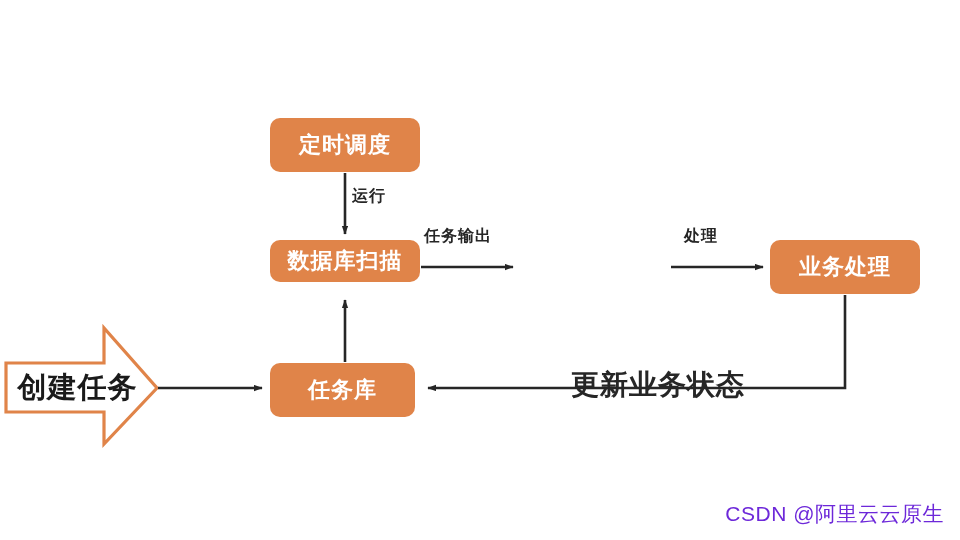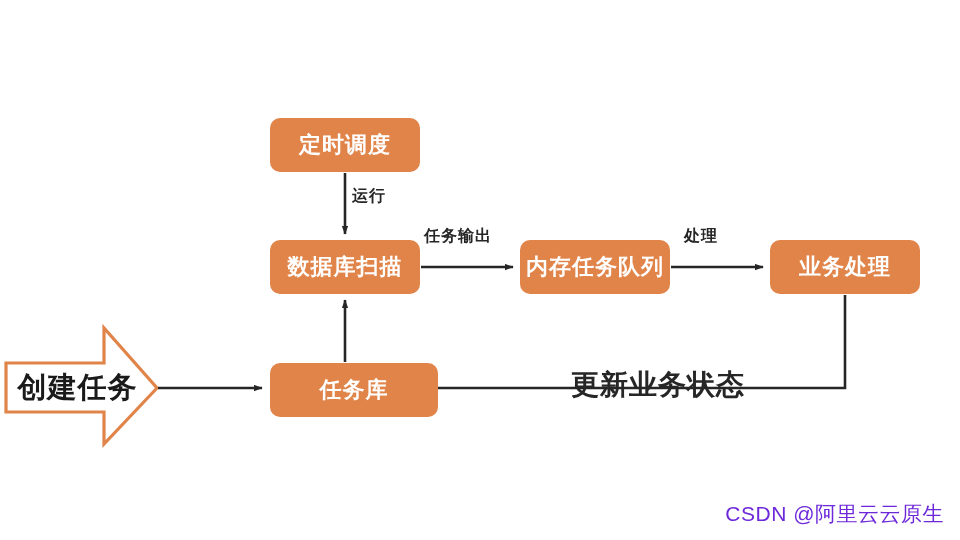--- a/index.html
+++ b/index.html
@@ -38,24 +38,24 @@
     background: #e08449;
     color: #ffffff;
     font-size: 22px;
     font-weight: bold;
     letter-spacing: 1px;
     line-height: 1;
     white-space: nowrap;
     z-index: 3;
   }
   .node-scheduler { left: 270px; top: 118px; width: 150px; height: 54px; }
-  .node-dbscan    { left: 270px; top: 240px; width: 150px; height: 54px; }
+  .node-dbscan    { left: 270px; top: 240px; width: 150px; height: 42px; }
   .node-queue     { left: 520px; top: 240px; width: 150px; height: 54px; }
   .node-business  { left: 770px; top: 240px; width: 150px; height: 54px; }
-  .node-taskstore { left: 270px; top: 363px; width: 168px; height: 54px; }
+  .node-taskstore { left: 270px; top: 363px; width: 145px; height: 54px; }
 
   
   .block-arrow-label {
     position: absolute;
     left: 10px;
     top: 370px;
     width: 135px;
     height: 36px;
     display: flex;
     align-items: center;
@@ -120,21 +120,20 @@
 
     <line x1="671" y1="267" x2="763" y2="267" stroke="#262626" stroke-width="2.6" marker-end="url(#arrowhead)"></line>
 
     <polyline points="845,295 845,388 428,388" fill="none" stroke="#262626" stroke-width="2.6" stroke-linejoin="miter" marker-end="url(#arrowhead)"></polyline>
   </svg>
 
   <div class="node-box node-scheduler">定时调度</div>
 
   <div class="node-box node-dbscan">数据库扫描</div>
 
-  <div class="node-box node-queue">内存任务队列</div>
 
   <div class="node-box node-business">业务处理</div>
 
   <div class="node-box node-taskstore">任务库</div>
 
   <div class="block-arrow-label">创建任务</div>
 
   <div class="edge-label label-run">运行</div>
 
   <div class="edge-label label-taskout">任务输出</div>

